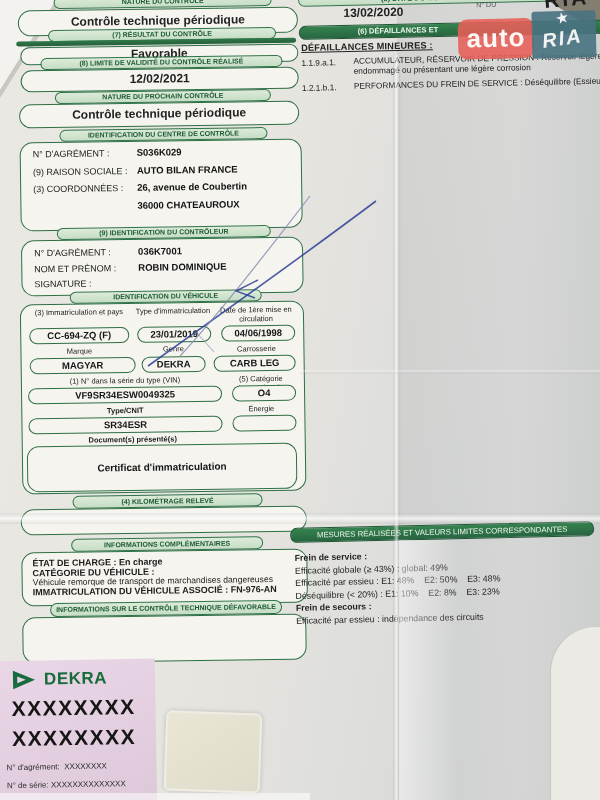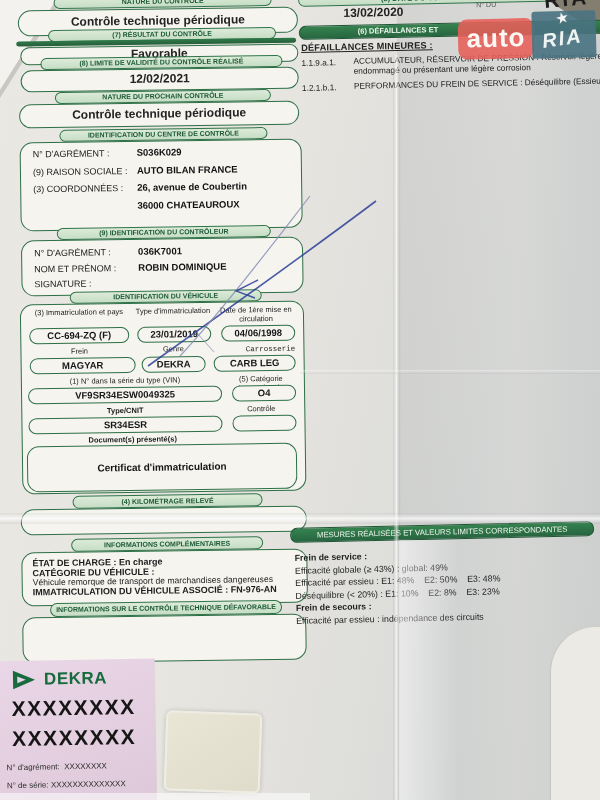--- a/index.html
+++ b/index.html
@@ -139,34 +139,34 @@
 
     <div class="pill" style="top:300px;left:52px;right:42px;height:10px;font-size:7px;line-height:10px;">IDENTIFICATION DU VÉHICULE</div>
     <div class="vbox" style="top:312px;left:2px;right:0;height:188px;font-weight:normal;">
       <div class="flabel" style="top:4px;left:6px;width:104px;">(3) Immatriculation et pays</div>
       <div class="flabel" style="top:4px;left:114px;width:76px;">Type d'immatriculation</div>
       <div class="flabel" style="top:4px;left:194px;width:82px;">Date de 1ère mise en circulation</div>
       <div class="fpill" style="top:23px;left:8px;width:98px;height:14px;line-height:14px;">CC-694-ZQ (F)</div>
       <div class="fpill" style="top:23px;left:116px;width:72px;height:14px;line-height:14px;">23/01/2019</div>
       <div class="fpill" style="top:23px;left:200px;width:72px;height:14px;line-height:14px;">04/06/1998</div>
 
-      <div class="flabel" style="top:43px;left:6px;width:104px;">Frein</div>
+      <div class="flabel" style="top:43px;left:6px;width:104px;">Marque</div>
       <div class="flabel" style="top:42px;left:114px;width:76px;">Genre</div>
-      <div class="flabel" style="top:43px;left:208px;width:82px;font-family:Liberation Mono, monospace;">Carrosserie</div>
+      <div class="flabel" style="top:43px;left:194px;width:82px;">Carrosserie</div>
       <div class="fpill" style="top:53px;left:8px;width:104px;height:14px;line-height:14px;">MAGYAR</div>
       <div class="fpill" style="top:53px;left:120px;width:62px;height:14px;line-height:14px;">DEKRA</div>
       <div class="fpill" style="top:53px;left:192px;width:80px;height:14px;line-height:14px;">CARB LEG</div>
 
       <div class="flabel" style="top:73px;left:0;width:206px;">(1) N° dans la série du type (VIN)</div>
       <div class="flabel" style="top:73px;left:200px;width:78px;">(5) Catégorie internationale</div>
       <div class="fpill" style="top:83px;left:6px;width:192px;height:14px;line-height:14px;">VF9SR34ESW0049325</div>
       <div class="fpill" style="top:83px;left:210px;width:62px;height:14px;line-height:14px;">O4</div>
 
       <div class="flabel" style="top:103px;left:0;width:206px;font-weight:bold;">Type/CNIT</div>
-      <div class="flabel" style="top:103px;left:200px;width:78px;">Contrôle</div>
+      <div class="flabel" style="top:103px;left:200px;width:78px;">Énergie</div>
       <div class="fpill" style="top:113px;left:6px;width:192px;height:14px;line-height:14px;">SR34ESR</div>
       <div class="fpill" style="top:113px;left:210px;width:62px;height:14px;line-height:14px;"></div>
 
       <div class="flabel" style="top:132px;left:0;width:220px;font-weight:bold;">Document(s) présenté(s)</div>
       <div class="fpill" style="top:141px;left:4px;width:268px;height:44px;line-height:44px;border-radius:12px;font-size:10px;">Certificat d'immatriculation</div>
     </div>
 
     <div class="pill" style="top:504px;left:52px;right:44px;height:11px;font-size:7px;line-height:11px;">(4) KILOMÉTRAGE RELEVÉ</div>
     <div class="vbox" style="top:517px;left:0;right:0;height:24px;"></div>
 

